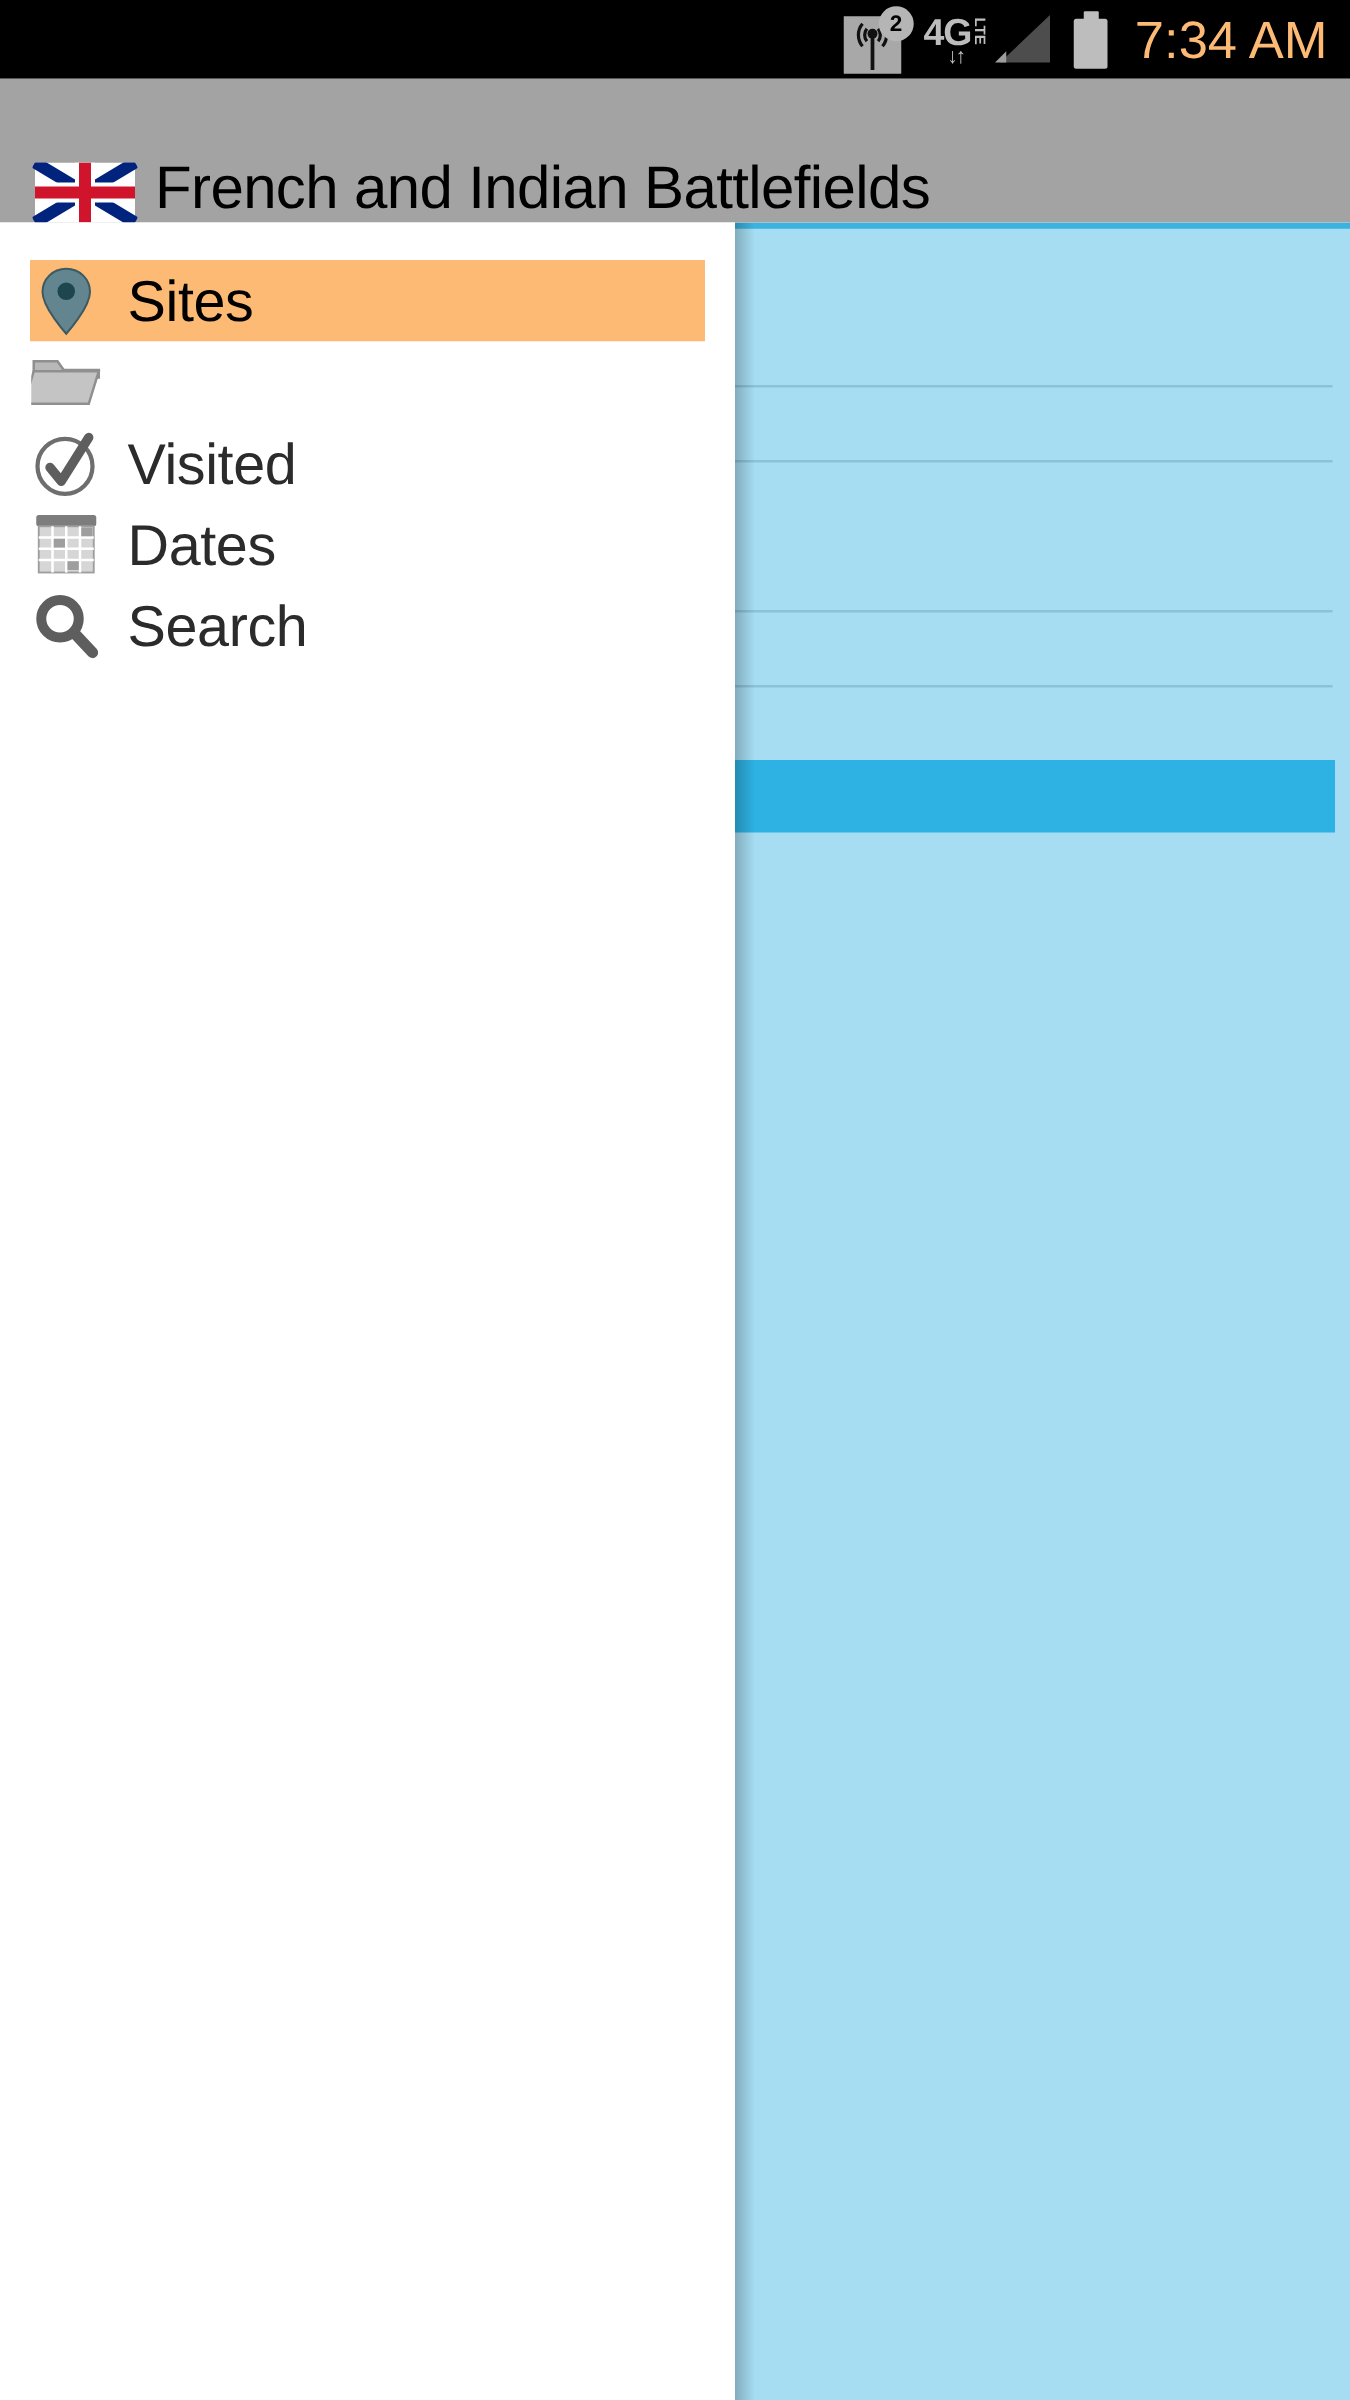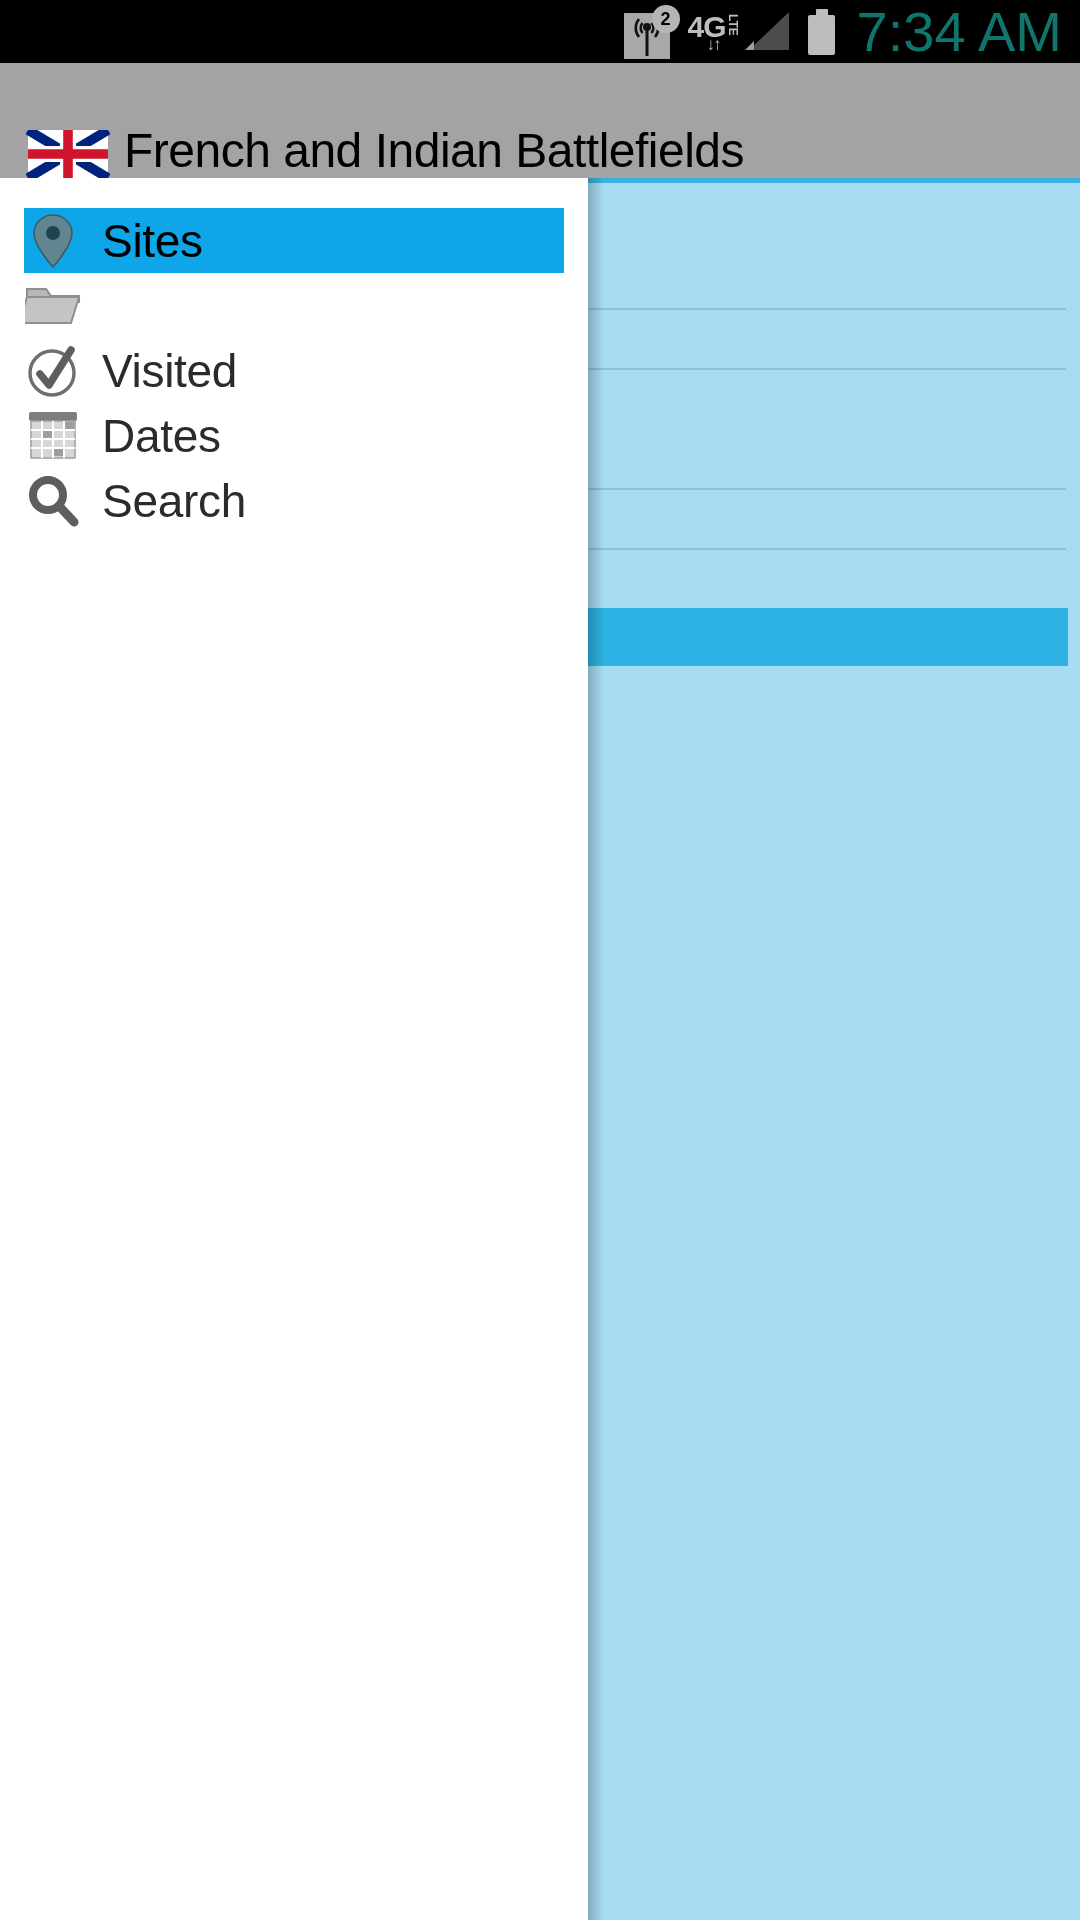--- a/index.html
+++ b/index.html
@@ -127,22 +127,22 @@
   }
   .battery-cap {
     position: absolute;
     left: 11px; top: 1px;
     width: 12px; height: 7px;
     background: #bdbdbd;
     border-radius: 1px 1px 0 0;
   }
 
   #status-clock {
-    color: #0f766e;
-    font-size: 56px;
+    color: #fdba74;
+    font-size: 42px;
     font-weight: 400;
     letter-spacing: 0px;
     line-height: 1;
     white-space: nowrap;
   }
 
   
   #action-bar {
     position: absolute;
     left: 0; top: 63px;
@@ -221,21 +221,21 @@
   .nav-item {
     position: relative;
     display: flex;
     align-items: center;
     height: 65px;
     width: 564px;
     margin-left: 24px;
     box-sizing: border-box;
   }
   .nav-item.selected {
-    background: #0ea5e9;
+    background: #fdba74;
     margin-left: 24px;
     width: 540px;
   }
   .nav-icon {
     width: 58px;
     height: 58px;
     flex: 0 0 auto;
     display: flex;
     align-items: center;
     justify-content: center;

